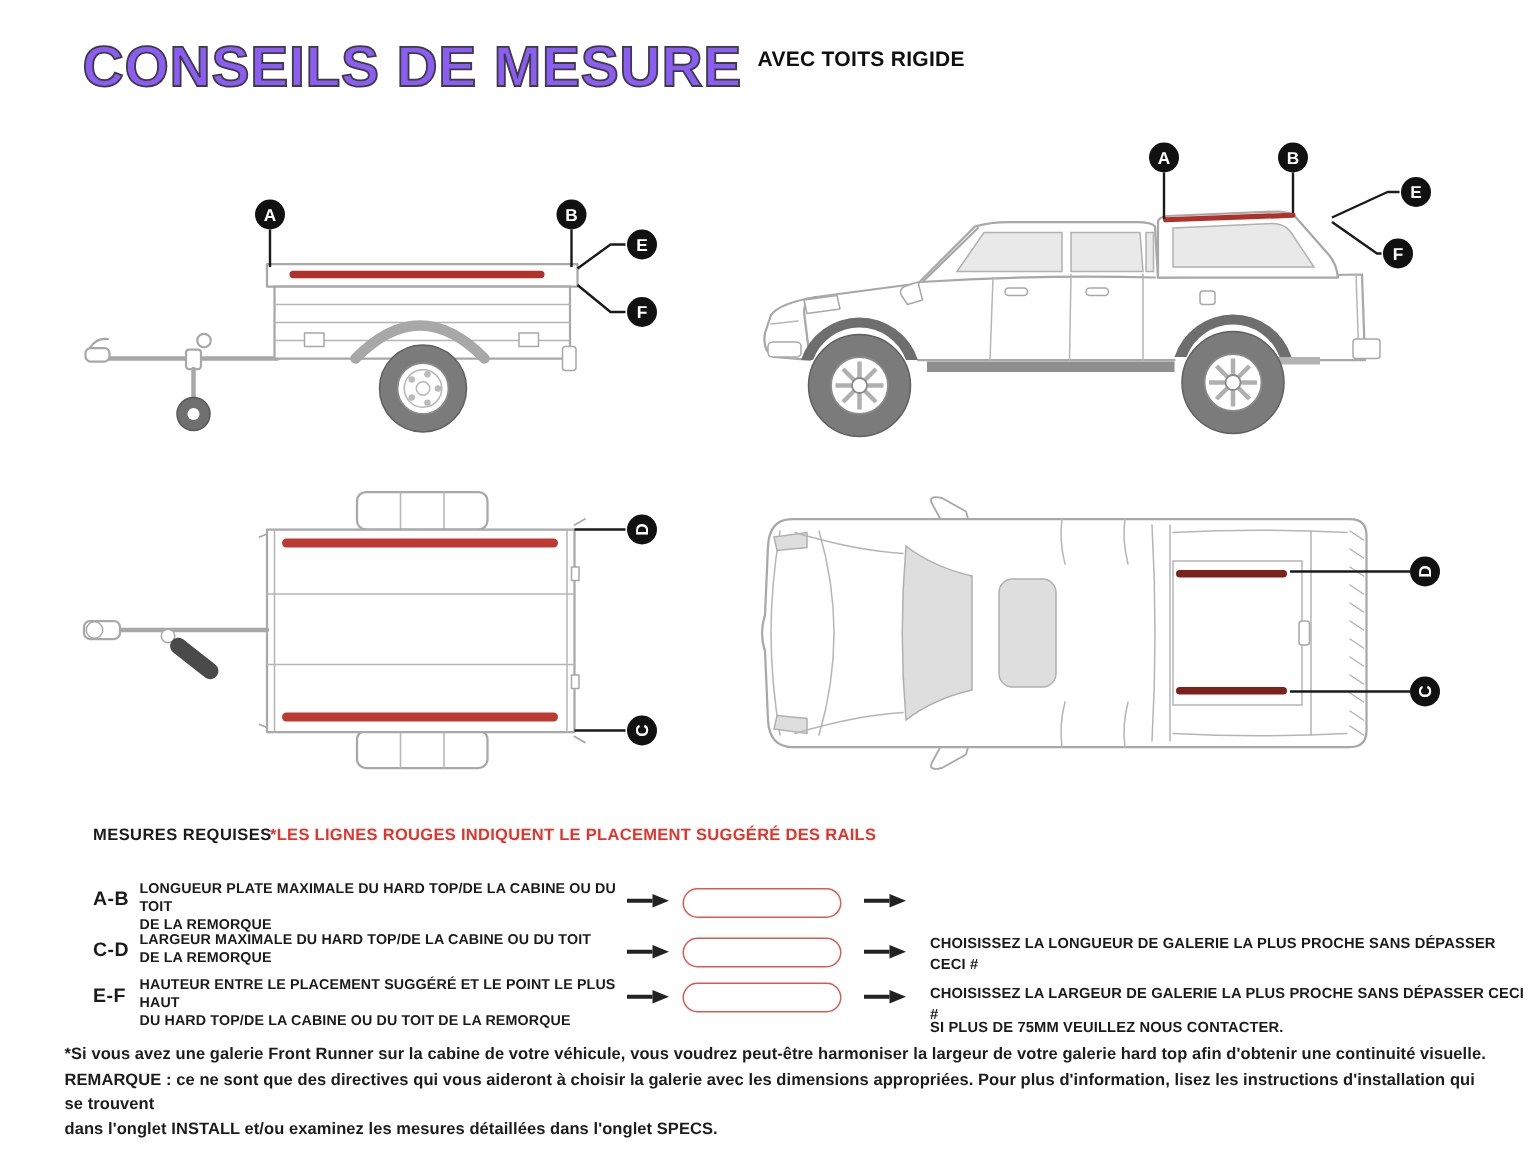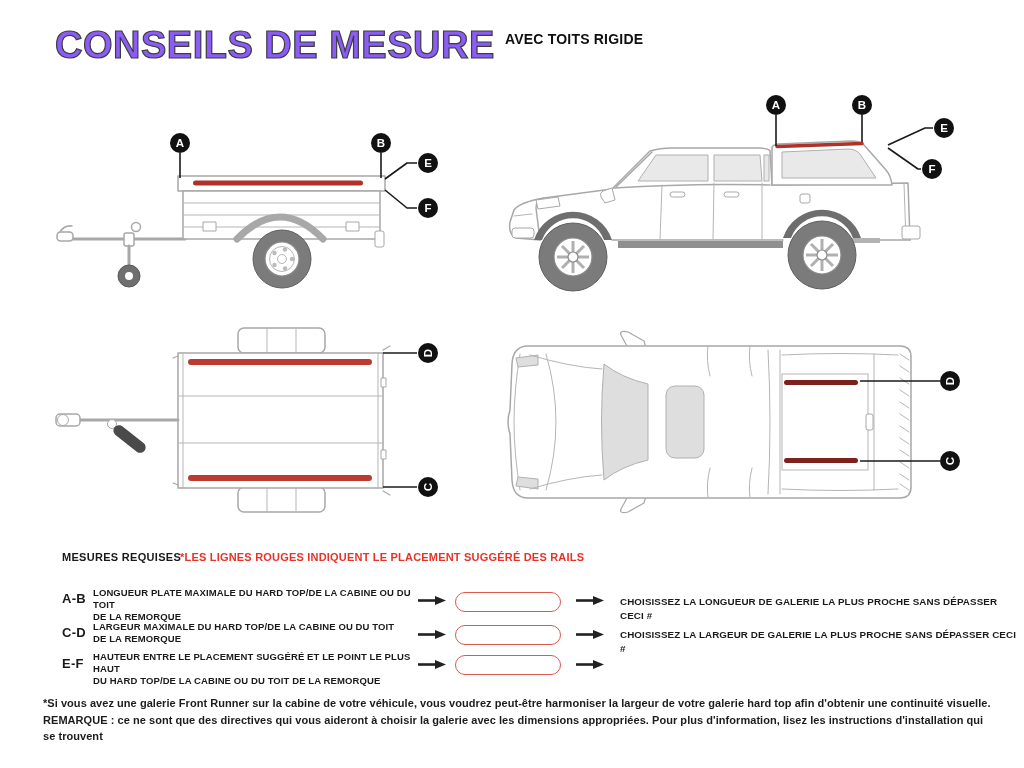--- a/index.html
+++ b/index.html
@@ -28,21 +28,21 @@
   .callout-letter{fill:#ffffff;font-size:11.5px;font-weight:bold;text-anchor:middle;}
   .railS{fill:#b03129;}
   .railTT{fill:#bc3a31;}
   .railKT{fill:#7d211c;}
 
   
   #mes-title{left:62px;top:551px;font-size:11px;font-weight:bold;letter-spacing:.3px;text-align:right;}
   #mes-note{left:180px;top:551px;font-size:11px;font-weight:bold;letter-spacing:.2px;color:#e6332a;}
   .row-id{font-size:13px;font-weight:bold;letter-spacing:.3px;}
   .row-desc{width:330px;font-size:9.5px;font-weight:bold;line-height:12px;letter-spacing:.1px;}
-  .row-instr{width:400px;font-size:9.8px;font-weight:bold;line-height:13.5px;letter-spacing:.1px;}
+  .row-instr{width:400px;font-size:9.8px;font-weight:bold;line-height:13.5px;letter-spacing:.1px;margin-top:28px;}
   .pill{width:104px;height:18px;border:1.5px solid #da5a50;border-radius:11px;background:#fff;}
   .arrow svg{display:block;}
 
   
   #footer{left:43px;top:695px;width:950px;font-size:11px;font-weight:bold;
           line-height:16.5px;letter-spacing:.05px;color:#1c1c1c;}
 </style>
 </head>
 <body>
 
@@ -324,18 +324,20 @@
     </svg>
 </div>
 <div class="abs pill" style="left:455px;top:655px"></div>
 <div class="abs arrow" style="left:576px;top:659px">
   <svg width="28" height="11">
       <line x1="0" y1="5.5" x2="17" y2="5.5" stroke="#222" stroke-width="2.6"></line>
       <polygon points="17,1 28,5.5 17,10" fill="#222"></polygon>
     </svg>
 </div>
 <div class="abs row-instr" style="left:620px;top:651px">
+  <div>SI PLUS DE 75MM VEUILLEZ NOUS CONTACTER.</div>
 </div>
 
 <div class="abs" id="footer">
   <div>*Si vous avez une galerie Front Runner sur la cabine de votre véhicule, vous voudrez peut-être harmoniser la largeur de votre galerie hard top afin d'obtenir une continuité visuelle.</div>
   <div>REMARQUE : ce ne sont que des directives qui vous aideront à choisir la galerie avec les dimensions appropriées. Pour plus d'information, lisez les instructions d'installation qui se trouvent</div>
+  <div>dans l'onglet INSTALL et/ou examinez les mesures détaillées dans l'onglet SPECS.</div>
 </div>
 
 </body></html>

